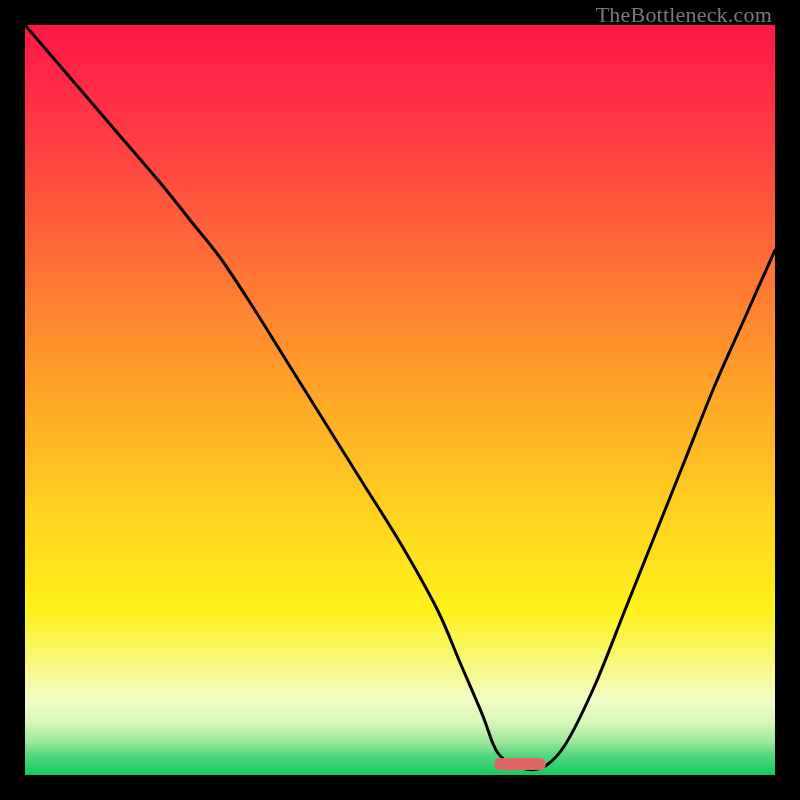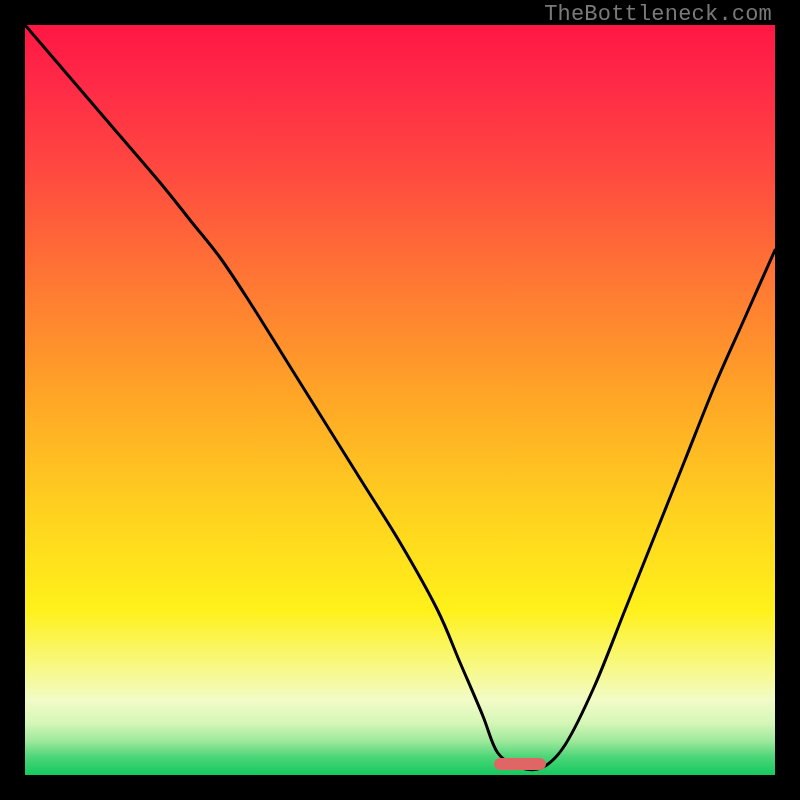--- a/index.html
+++ b/index.html
@@ -44,21 +44,21 @@
     position: absolute;
     height: 12px;
     border-radius: 6px;
     background: #e06666;
   }
   .watermark {
     position: absolute;
     top: 2px;
     right: 28px;
     color: #7a7a7a;
-    font-family: Liberation Mono, monospace;
+    font-family: Liberation Serif, serif;
     font-size: 22px;
     font-weight: 500;
     letter-spacing: 0.2px;
   }
 </style>
 </head>
 <body>
 
 <div class="frame">
 

